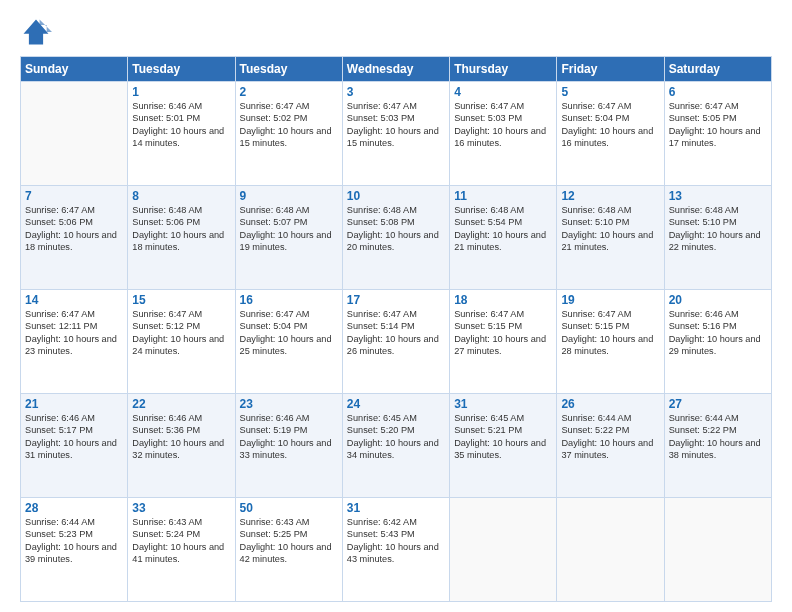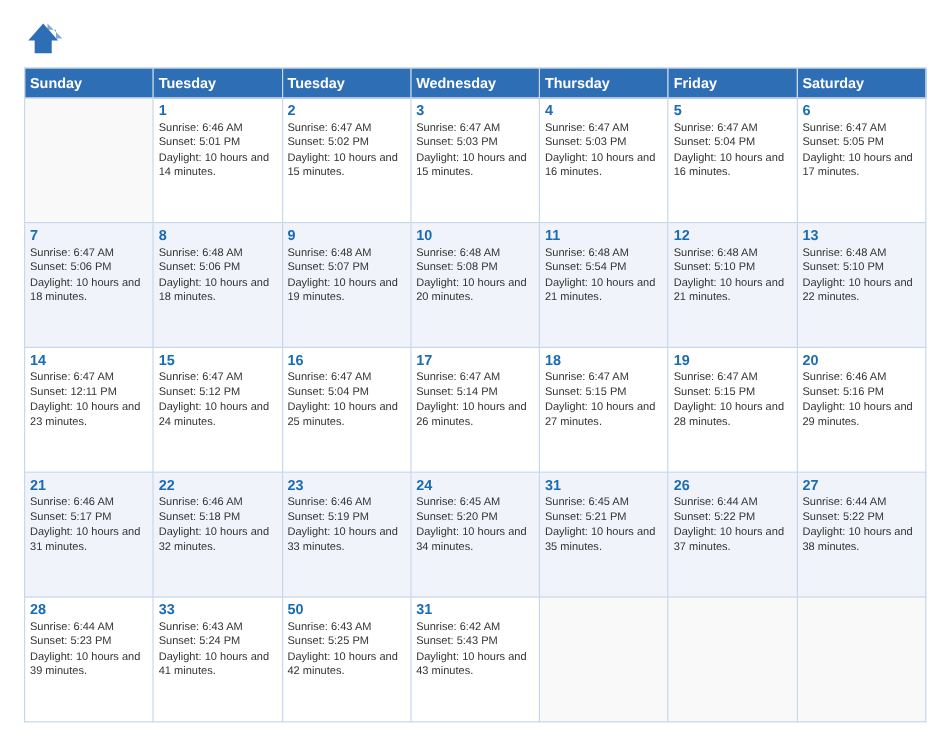--- a/index.html
+++ b/index.html
@@ -267,21 +267,21 @@
         <tr class="alt-row">
           <td>
             <span class="day-num">21</span>
             <span class="sunrise">Sunrise: 6:46 AM</span>
             <span class="sunset">Sunset: 5:17 PM</span>
             <span class="daylight">Daylight: 10 hours and 31 minutes.</span>
           </td>
           <td>
             <span class="day-num">22</span>
             <span class="sunrise">Sunrise: 6:46 AM</span>
-            <span class="sunset">Sunset: 5:18 PM</span>
+            <span class="sunset">Sunset: 5:36 PM</span>
             <span class="daylight">Daylight: 10 hours and 32 minutes.</span>
           </td>
           <td>
             <span class="day-num">23</span>
             <span class="sunrise">Sunrise: 6:46 AM</span>
             <span class="sunset">Sunset: 5:19 PM</span>
             <span class="daylight">Daylight: 10 hours and 33 minutes.</span>
           </td>
           <td>
             <span class="day-num">24</span>

